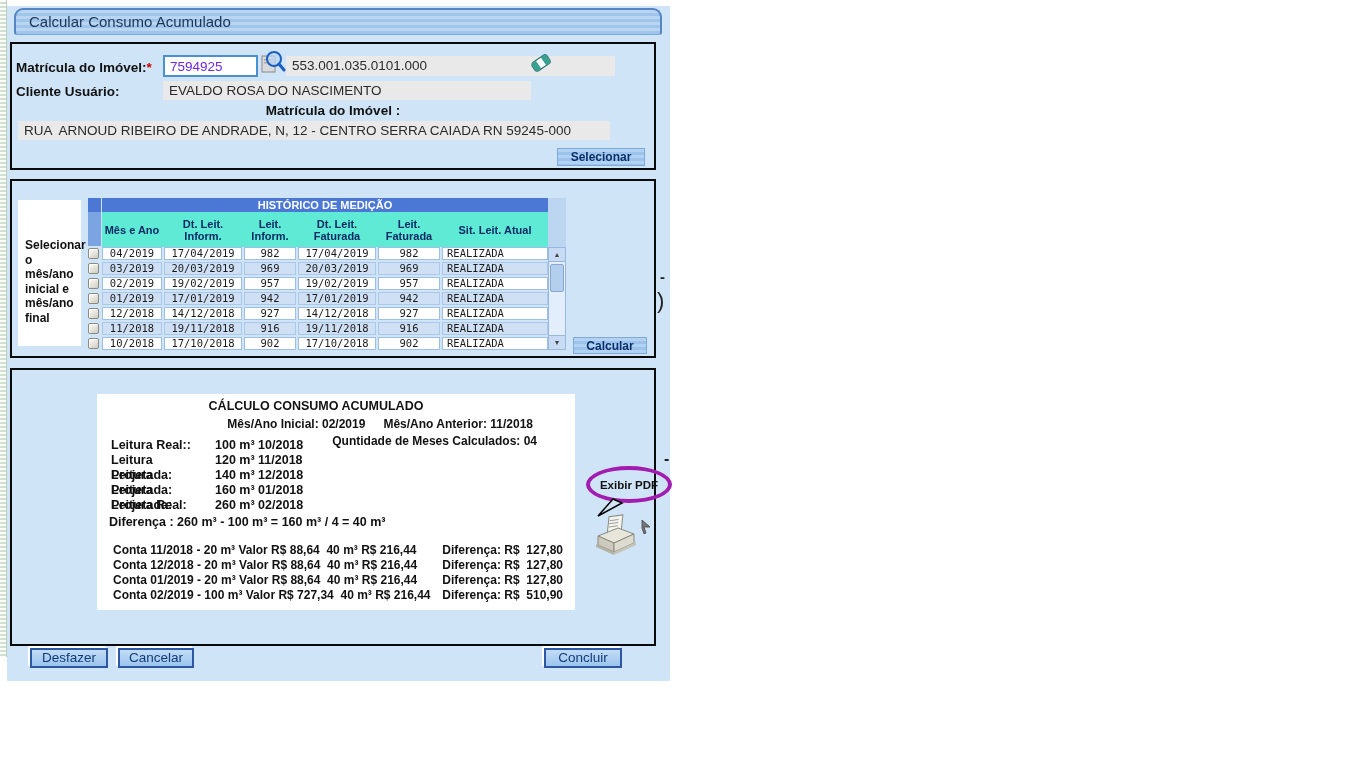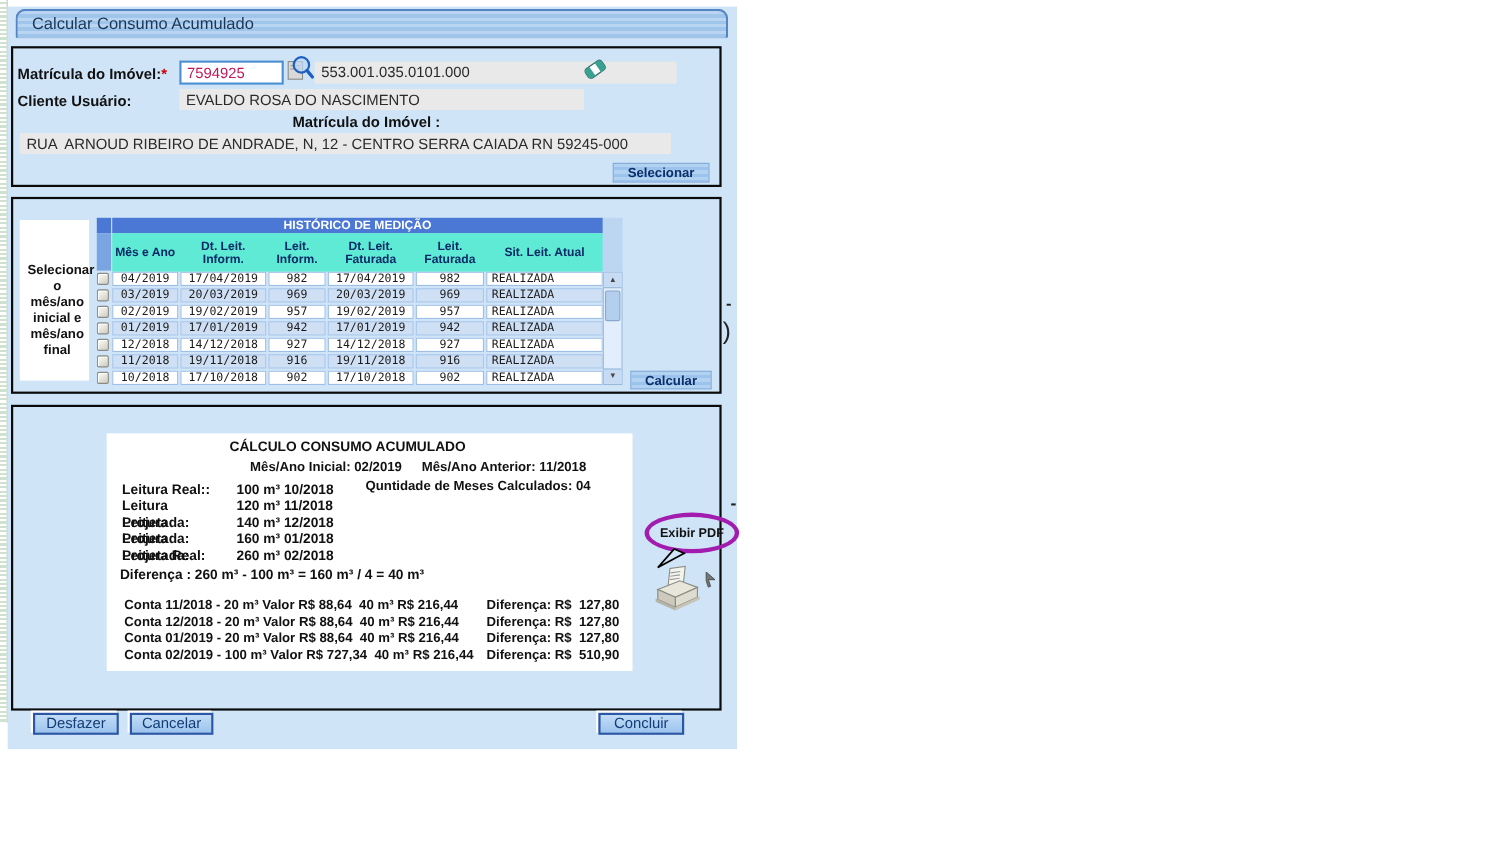--- a/index.html
+++ b/index.html
@@ -22,34 +22,34 @@
   .panel { position:absolute; left:10px; width:646px; border:2px solid #0a0a0a; }
   .panel1 { top:42px;  height:128px; }
   .panel2 { top:179px; height:179px; }
   .panel3 { top:368px; height:278px; }
 
   .lbl { position:absolute; font-size:13.5px; font-weight:bold; color:#111; }
   .req { color:#cc0000; font-weight:bold; }
 
   .txt-input { position:absolute; left:163px; top:55px; width:95px; height:22px;
     border:2px solid #4a90d2; background:#fff; font-family:"Liberation Sans",sans-serif;
-    font-size:13.5px; color:#be185d; padding-left:5px; }
+    font-size:13.5px; color:#6d28d9; padding-left:5px; }
 
   .gray-field { position:absolute; background:#e9e9e9; color:#2a2a2a; font-size:13.5px;
     padding-left:6px; white-space:pre; overflow:hidden; }
 
   .icon-btn { position:absolute; cursor:pointer; }
 
   .btn-flat { position:absolute; text-align:center; font-weight:bold; font-size:12px; color:#0b2f6b;
     background:repeating-linear-gradient(180deg,#b2d2f2 0 3px,#9cc3ec 3px 6px);
     border:1px solid #7fa9d8; cursor:pointer; font-family:"Liberation Sans",sans-serif; }
 
   
   .instruction { position:absolute; left:18px; top:200px; width:63px; height:146px; background:#fff;
-    font-size:12px; font-weight:bold; color:#111; line-height:14.5px; padding:38px 2px 0 7px;text-align:center; }
+    font-size:12px; font-weight:bold; color:#111; line-height:14.5px; padding:38px 2px 0 7px; }
 
   
   .t-cbhead-top { position:absolute; left:88px; top:198px; width:13px; height:14px; background:#4b78d4; }
   .t-cbhead-bot { position:absolute; left:88px; top:212px; width:13px; height:34px; background:#7aa4e2; }
   .t-title { position:absolute; left:102px; top:198px; width:446px; height:14px; background:#4b78d4;
     color:#fff; font-size:11px; font-weight:bold; text-align:center; line-height:14px; }
   .t-headrow { position:absolute; left:102px; top:212px; width:446px; height:35px; background:#5eead4;
     display:flex; align-items:center; }
   .t-headrow .h { font-size:11px; font-weight:bold; color:#0a2a66; text-align:center; line-height:12px; }
   .scroll-topcorner { position:absolute; left:548px; top:198px; width:18px; height:49px; background:#bcd6f2; }

